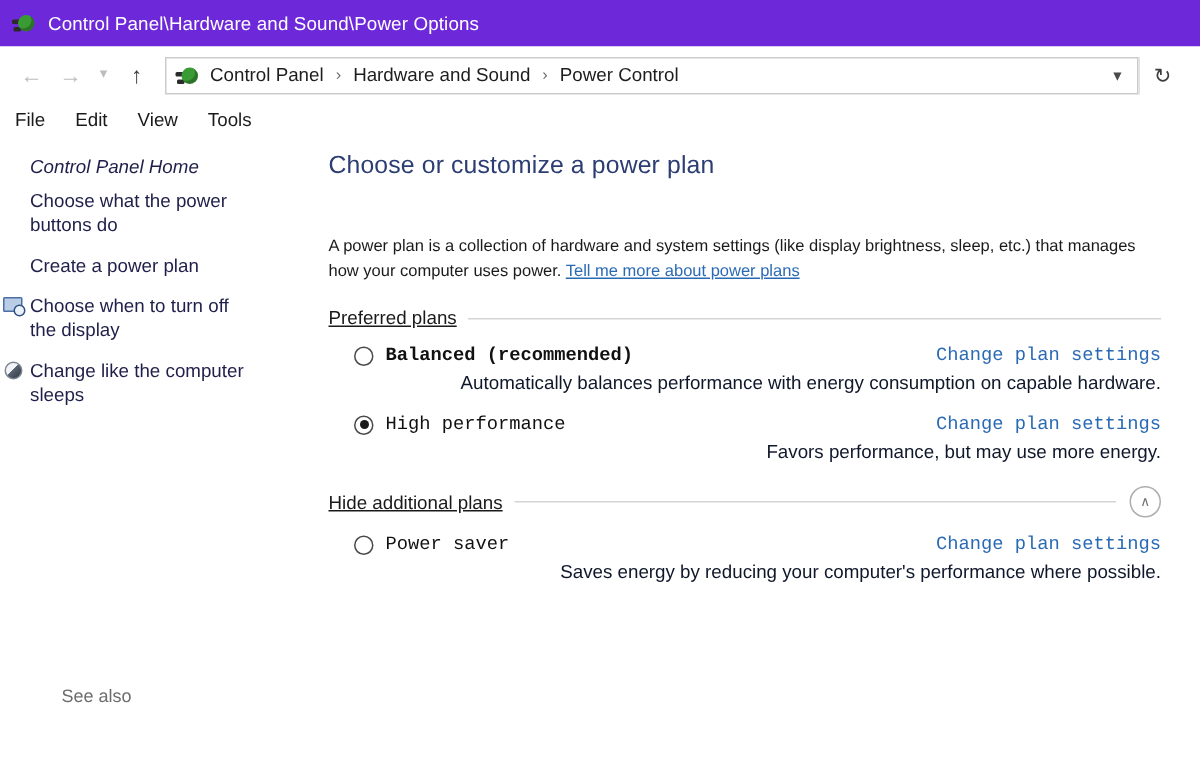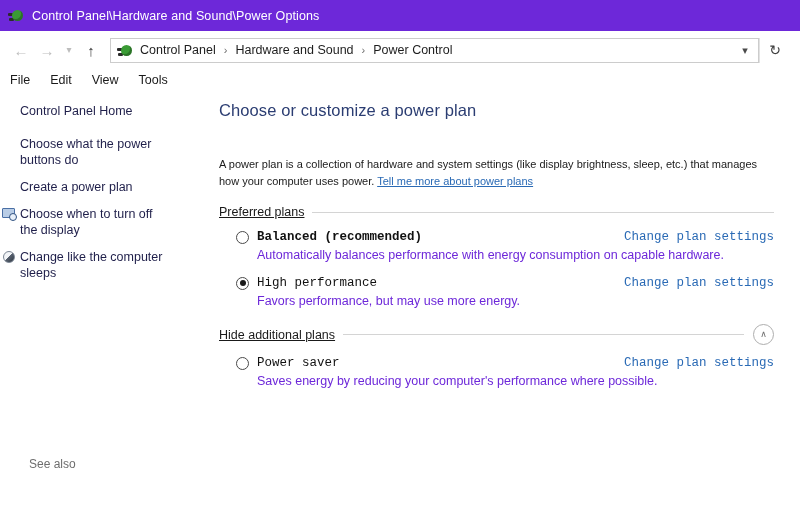--- a/index.html
+++ b/index.html
@@ -184,27 +184,28 @@
     display: flex;
     justify-content: center;
   }
   .side-link .ico-spacer { width: 18px; flex: 0 0 18px; margin-right: 2px; }
   .side-link .txt {
     font-size: 12.5px;
     color: #1f1f4a;
     line-height: 16px;
     max-width: 152px;
   }
-  .side-home { margin-bottom: 17px; }
+  .side-home { margin-bottom: 7px; font-style: italic; }
 
   .see-also-wrap {
     position: absolute;
     left: 0;
     bottom: 36px;
     width: 211px;
+    padding-left: 12px;
   }
   .see-also-label {
     font-size: 12px;
     color: #6e6e6e;
     padding-left: 29px;
     margin-bottom: 13px;
   }
   .see-also-link {
     font-size: 12.5px;
     color: #1f1f4a;
@@ -304,22 +305,23 @@
   }
   .plan-name.bold { font-weight: bold; }
   .plan-link {
     font-size: 12.5px;
     color: #2a6ab5;
     white-space: nowrap;
     padding-left: 12px;
   }
   .plan-desc {
     font-size: 12.5px;
-    color: #6d28d9;
+    color: #0f172a;
     margin: 4px 0 0 38px;
+    text-align: right;
   }
   .plans-block { margin-bottom: 16px; }
 
   
   .ico-display {
     width: 14px; height: 12px;
     position: relative;
   }
   .ico-display .scr {
     position: absolute; left: 0; top: 0;

